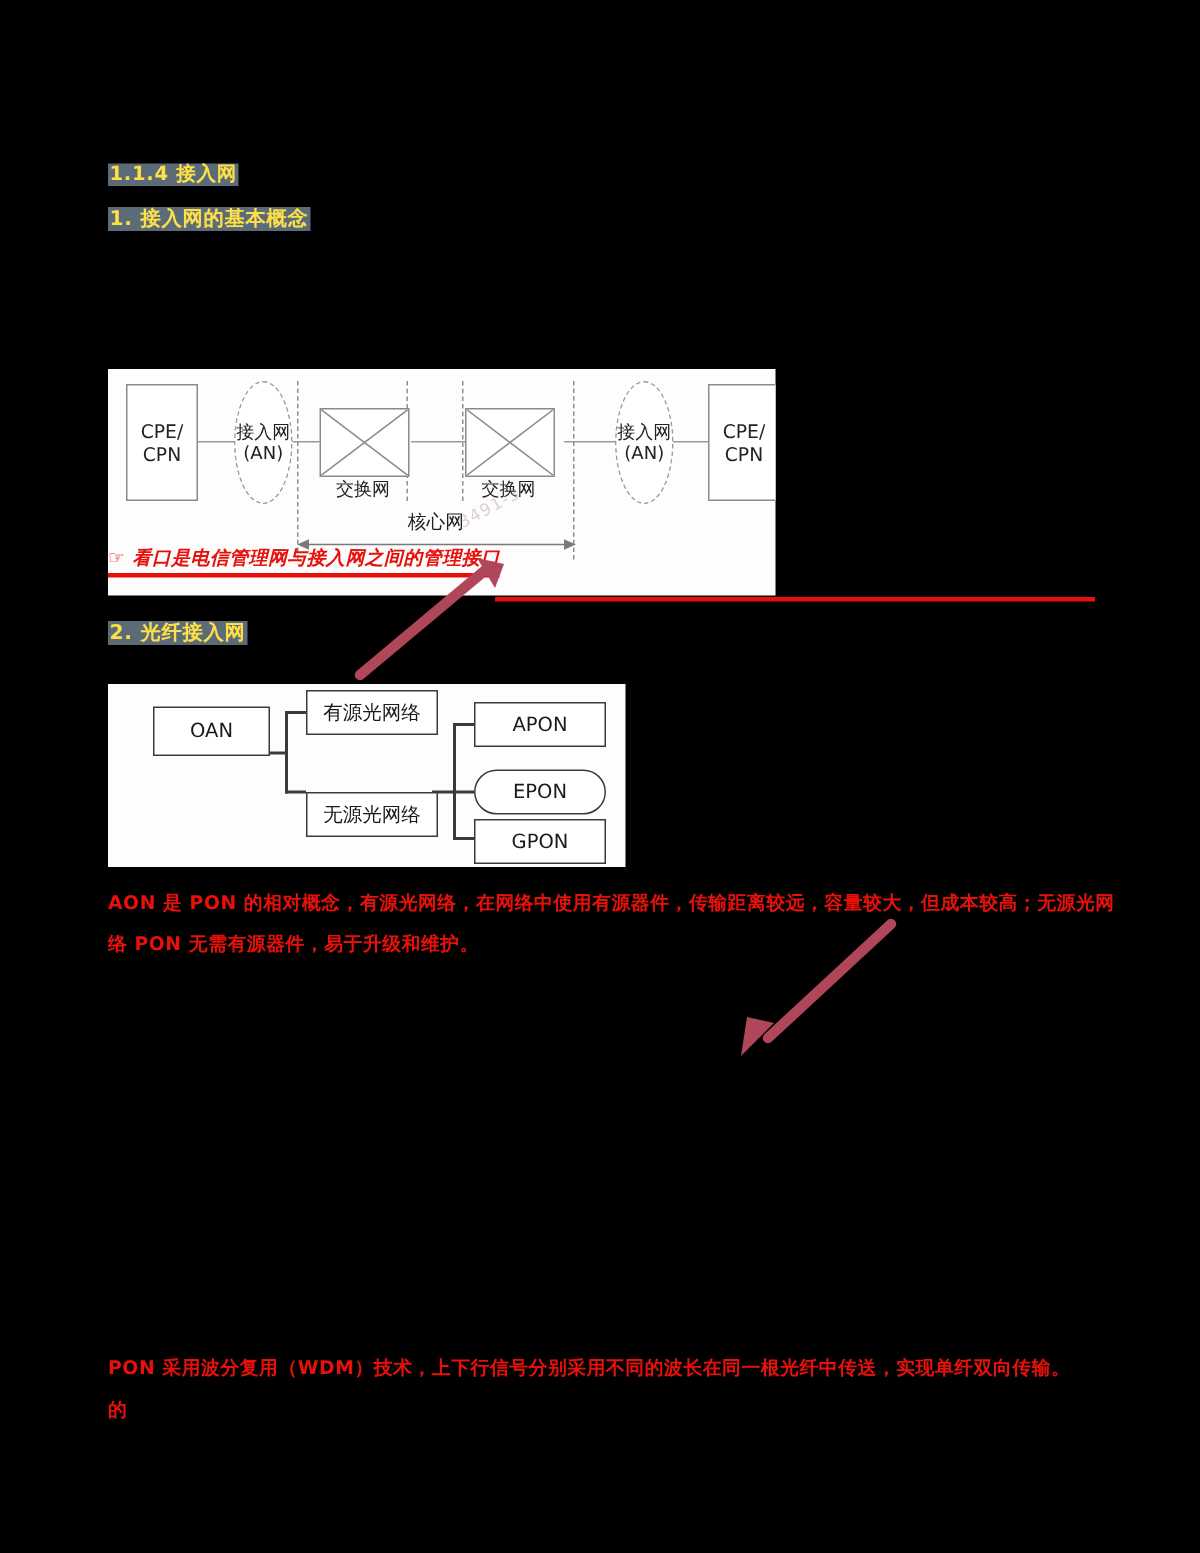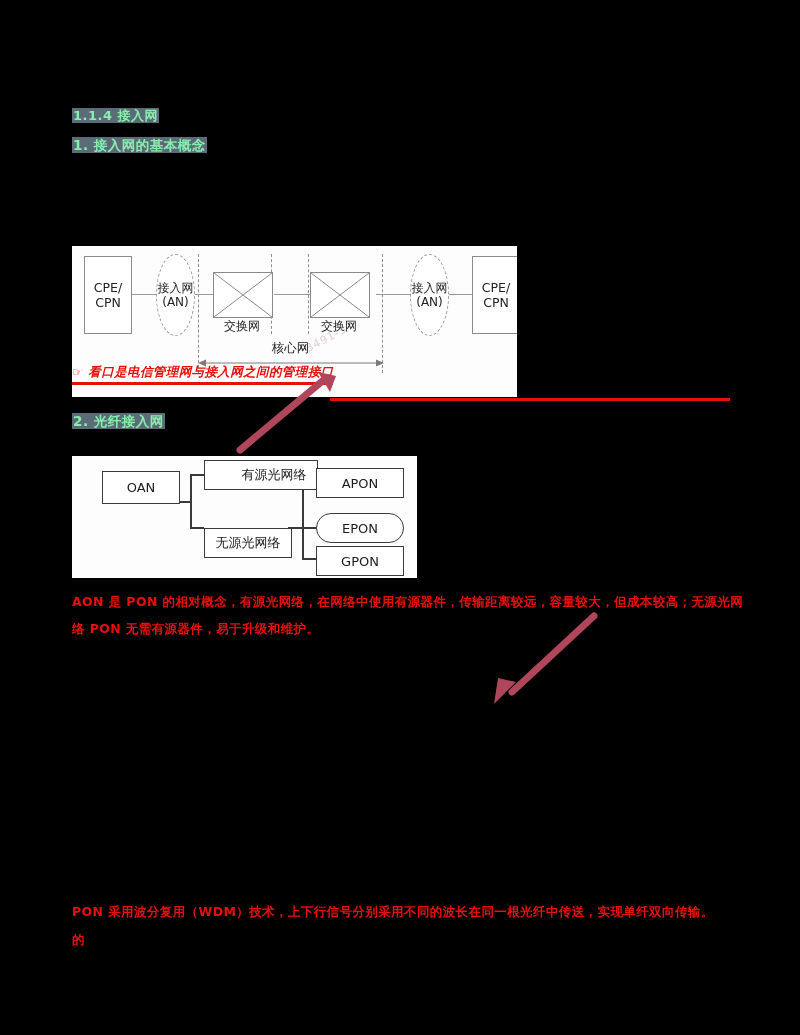--- a/index.html
+++ b/index.html
@@ -7,21 +7,21 @@
     width:800px;height:1035px;
     background:#000;
     font-family:"DejaVu Sans","Liberation Sans",sans-serif;
     position:relative;overflow:hidden;
   }
   .page{position:absolute;inset:0;}
 
   
   .h-blue{
     position:absolute;
-    color:#86efac;
+    color:#fde047;
     font-weight:bold;
     letter-spacing:0.5px;
     white-space:nowrap;
   }
   #heading-1{left:72px;top:107px;font-size:13px;}
   #heading-2{left:72px;top:137px;font-size:13.5px;}
   #heading-3{left:72px;top:413px;font-size:13.5px;}
 
   .hl-blue{background:#5b6b78;padding:0 1px;}
 
@@ -225,21 +225,21 @@
     <div class="t-line" style="left:118px;top:71px;width:14px;height:2px;"></div>
 
     <div class="t-line" style="left:216px;top:71px;width:16px;height:2px;"></div>
     <div class="t-line" style="left:230px;top:26px;width:2px;height:78px;"></div>
     <div class="t-line" style="left:230px;top:26px;width:14px;height:2px;"></div>
     <div class="t-line" style="left:230px;top:71px;width:14px;height:2px;"></div>
     <div class="t-line" style="left:230px;top:102px;width:14px;height:2px;"></div>
 
     <div class="t-box" style="left:30px;top:15px;width:76px;height:31px;">OAN</div>
 
-    <div class="t-box" style="left:132px;top:4px;width:86px;height:28px;padding-left:26px;">有源光网络</div>
+    <div class="t-box" style="left:132px;top:4px;width:86px;height:28px;">有源光网络</div>
     <div class="t-box" style="left:132px;top:72px;width:86px;height:28px;">无源光网络</div>
 
     <div class="t-box" style="left:244px;top:12px;width:86px;height:28px;">APON</div>
     <div class="t-box" style="left:244px;top:57px;width:86px;height:28px;border-radius:15px;">EPON</div>
     <div class="t-box" style="left:244px;top:90px;width:86px;height:28px;">GPON</div>
   </div>
 
   <div class="red-para" id="red-para-1">AON 是 PON 的相对概念，有源光网络，在网络中使用有源器件，传输距离较远，容量较大，但成本较高；无源光网络 PON 无需有源器件，易于升级和维护。</div>
 
   <div class="red-para" id="red-para-2">PON 采用波分复用（WDM）技术，上下行信号分别采用不同的波长在同一根光纤中传送，实现单纤双向传输。</div>

